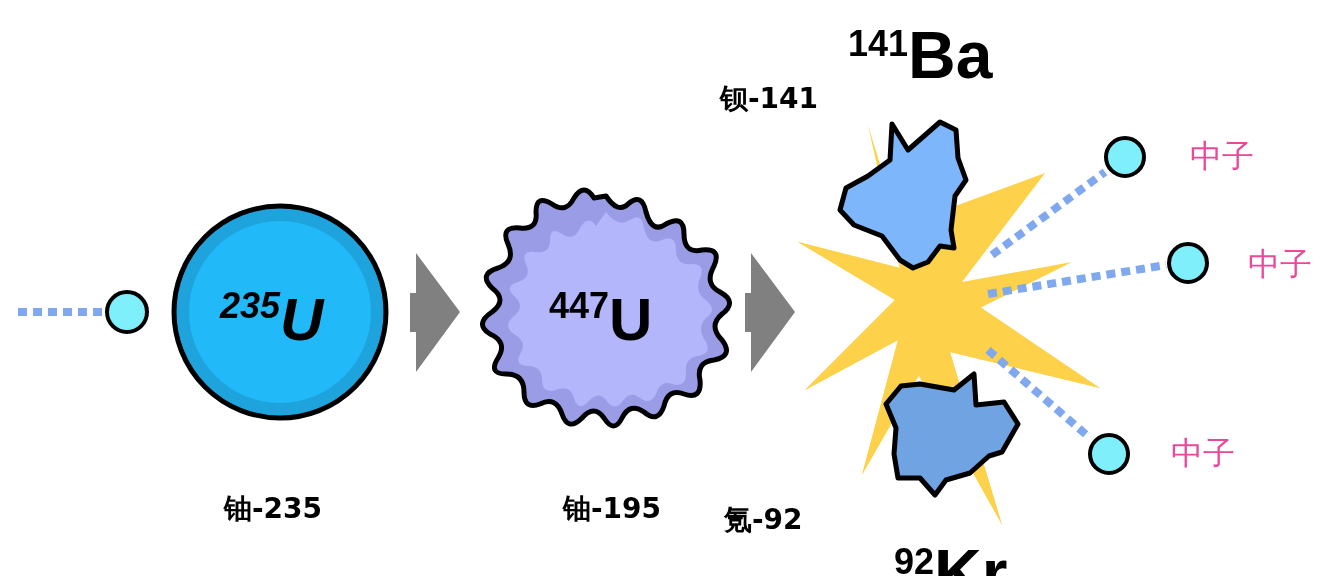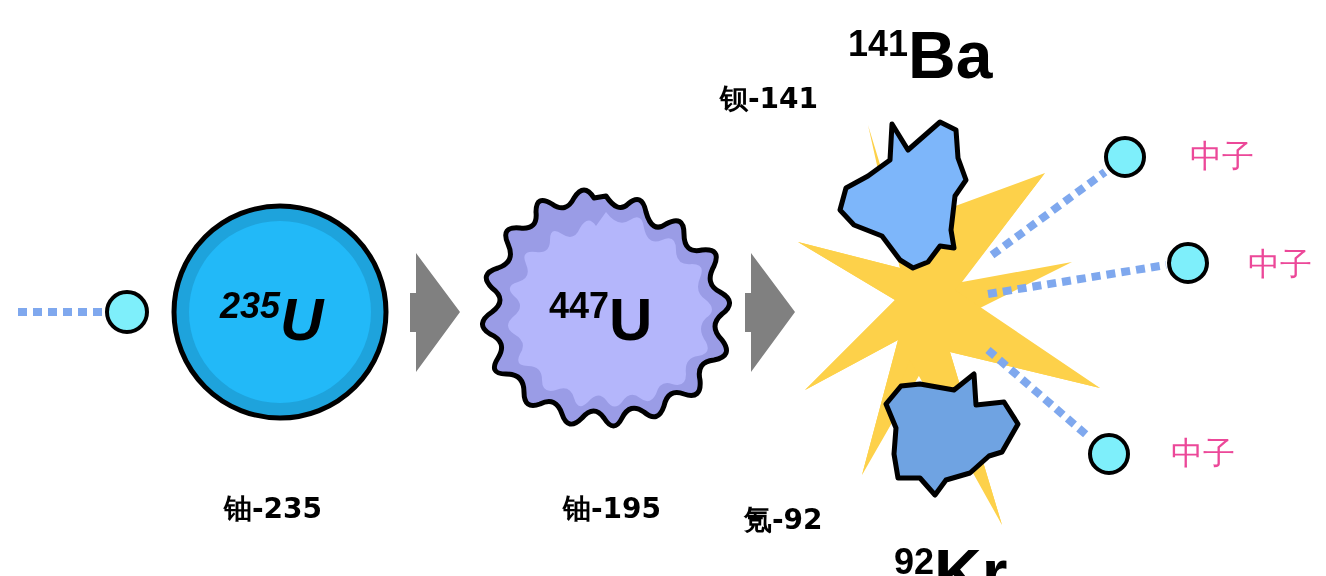--- a/index.html
+++ b/index.html
@@ -77,17 +77,17 @@
   <span class="mass">141</span><span class="sym" style="font-size:66px;">Ba</span>
 </div>
 
 <div class="nuc-txt" style="left:894px; top:540px;">
   <span class="mass">92</span><span class="sym" style="font-size:66px;">Kr</span>
 </div>
 
 <div class="lbl cn" style="left:212px; top:495px;margin-left:12px;">铀-235</div>
 <div class="lbl cn" style="left:563px; top:495px;">铀-195</div>
 <div class="lbl cn" style="left:720px; top:85px;">钡-141</div>
-<div class="lbl cn" style="left:744px; top:506px;">氪-92</div>
+<div class="lbl cn" style="left:724px; top:506px;">氪-92</div>
 
 <div class="nlbl" style="left:1190px; top:140px;">中子</div>
 <div class="nlbl" style="left:1248px; top:248px;">中子</div>
 <div class="nlbl" style="left:1171px; top:437px;">中子</div>
 
 </body></html>

